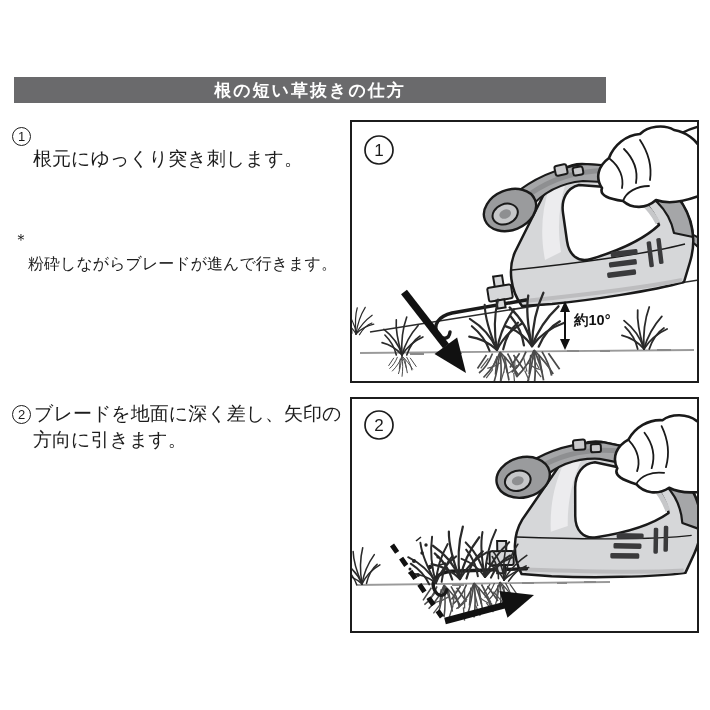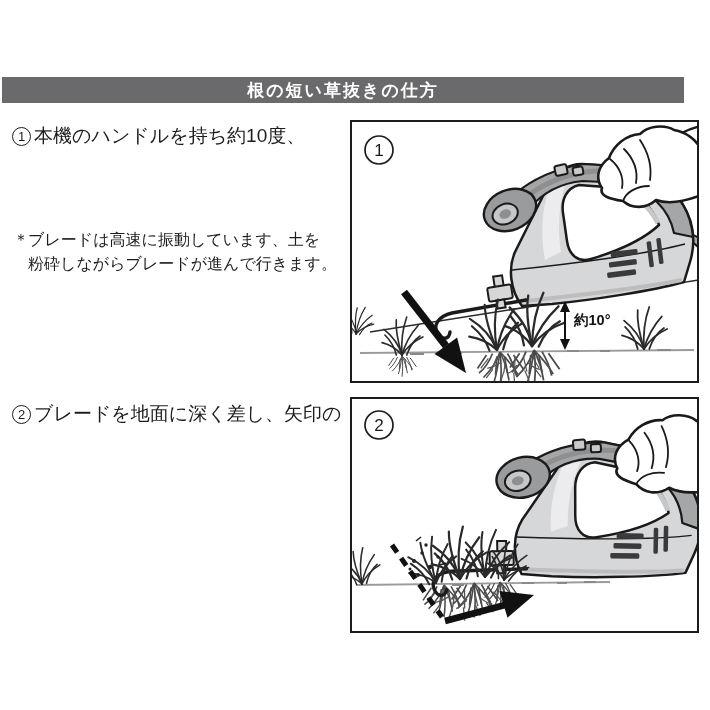--- a/index.html
+++ b/index.html
@@ -2,21 +2,21 @@
 <html><head>
 <meta charset="utf-8">
 <style>
   html,body{margin:0;padding:0;}
   body{
     width:710px;height:710px;background:#ffffff;position:relative;
     font-family:"Liberation Sans","DejaVu Sans",sans-serif;color:#1c1c1c;
     overflow:hidden;
   }
   .header-bar{
-    position:absolute;left:2px;top:77px;width:682px;height:26px;
+    position:absolute;left:14px;top:77px;width:592px;height:26px;
     background:#6a6a6c;display:flex;align-items:center;justify-content:center;
   }
   .header-bar span{color:#ffffff;font-size:17px;font-weight:bold;letter-spacing:2px;}
   .step{position:absolute;left:12px;font-size:19px;line-height:26px;white-space:nowrap;}
   #step1{top:123px;width:336px;}
   #step2{top:401px;width:336px;}
   .note{position:absolute;left:13px;top:228px;font-size:16px;line-height:24px;width:340px;white-space:nowrap;}
   .line{display:flex;align-items:flex-start;}
   .indent{padding-left:21px;}
   .note .indent{padding-left:15px;text-align:center;}
@@ -107,37 +107,37 @@
   </defs>
 </svg>
 
 <div class="header-bar">
   <span>根の短い草抜きの仕方</span>
 </div>
 
 <div class="step" id="step1">
   <div class="line">
     <span class="cnum">1</span>
-    <span>本機のハンドルを持ち約10度、</span>
   </div>
+  <div class="line indent">根元にゆっくり突き刺します。</div>
 </div>
 
 <div class="note">
   <div class="line">
     <span class="nmark">＊</span>
-    <span>ブレードは高速に振動しています、土を</span>
   </div>
   <div class="line indent">粉砕しながらブレードが進んで行きます。</div>
 </div>
 
 <div class="step" id="step2">
   <div class="line">
     <span class="cnum">2</span>
     <span>ブレードを地面に深く差し、矢印の</span>
   </div>
+  <div class="line indent">方向に引きます。</div>
 </div>
 
 <div class="panel" id="panel1">
   <svg viewBox="0 0 345 259" xmlns="http://www.w3.org/2000/svg" xmlns:xlink="http://www.w3.org/1999/xlink">
 
     <line x1="18" y1="210" x2="346" y2="158" stroke="#2a2a2a" stroke-width="1.5"></line>
 
     <g>
       <path d="M8,231 L342,228" stroke="#9a9a9a" stroke-width="1.8" fill="none"></path>
       <path d="M58,232 h14 M100,231 h10 M215,229 h12 M248,229 h10 M305,228 h14" stroke="#8a8a8a" stroke-width="2" fill="none"></path>

